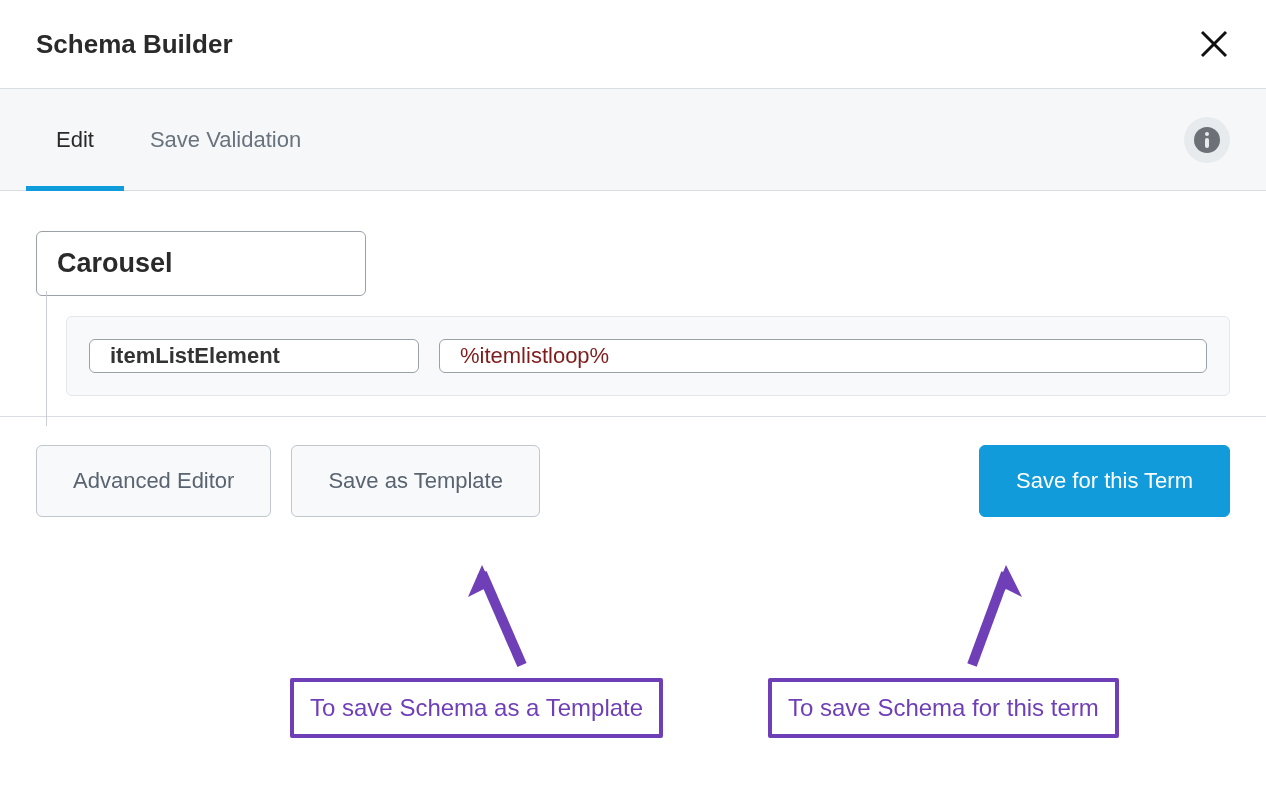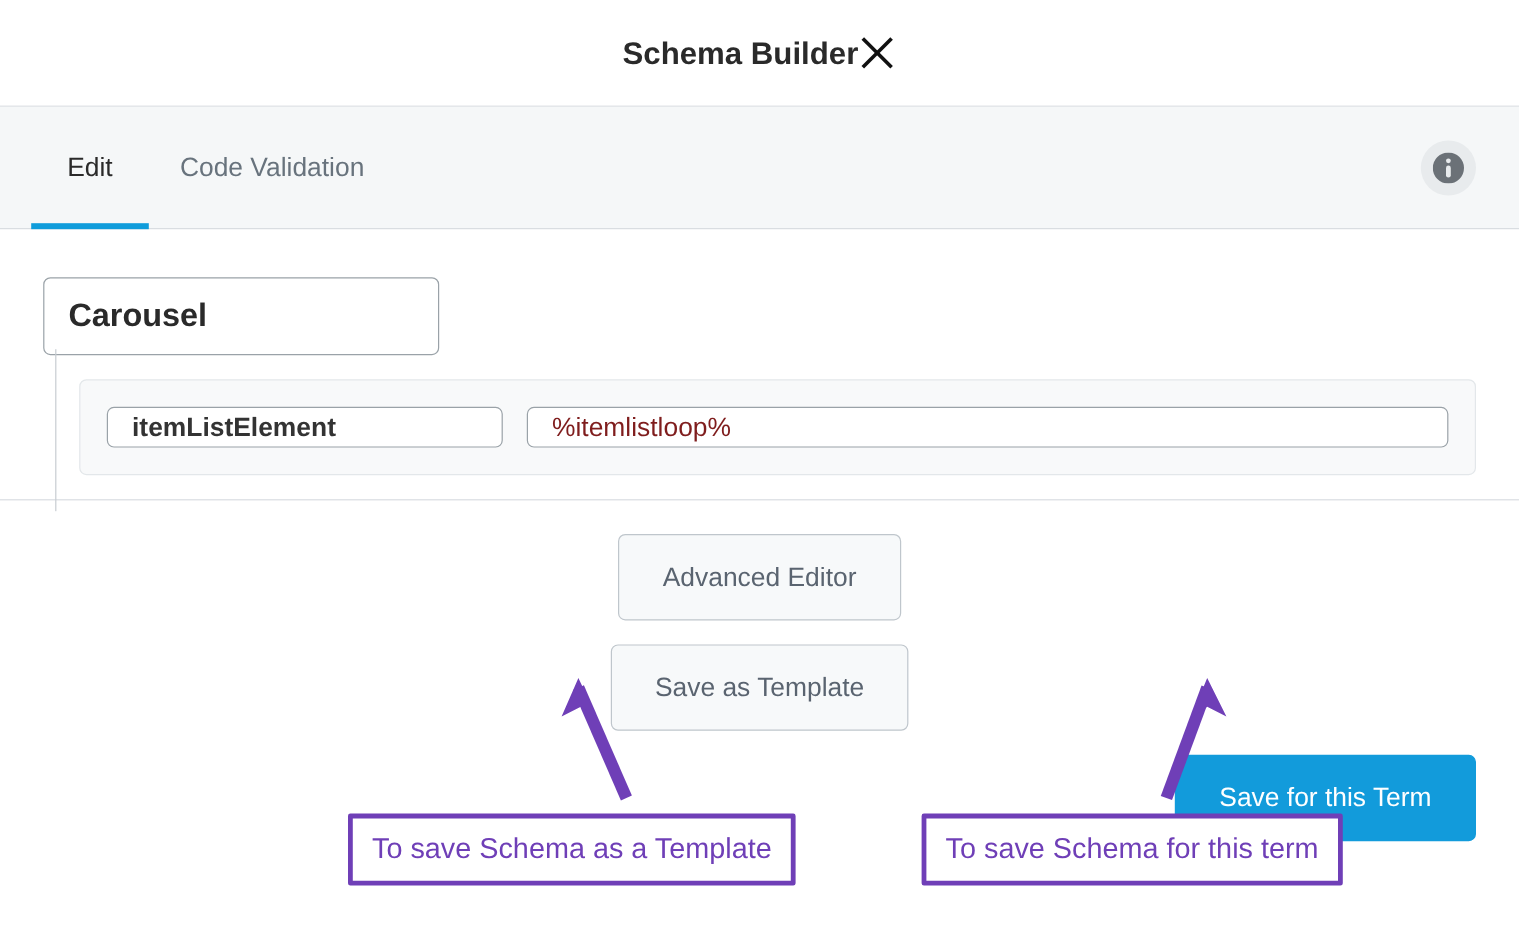--- a/index.html
+++ b/index.html
@@ -8,21 +8,21 @@
     height: 788px;
     font-family: -apple-system, BlinkMacSystemFont, "Segoe UI", Helvetica, Arial, sans-serif;
     background: #fff;
     color: #333;
     position: relative;
   }
   
   .header {
     display: flex;
     align-items: center;
-    justify-content: center;
+    justify-content: space-between;
     padding: 28px 36px 28px 36px;
     border-bottom: 1px solid #d9dde1;
   }
   .title {
     font-size: 26px;
     font-weight: 700;
     color: #2a2a2a;
   }
   .close-icon {
     width: 32px; height: 32px;
@@ -133,21 +133,20 @@
     background: #c7cdd2;
   }
 
   
   .footer {
     border-top: 1px solid #d9dde1;
     padding: 28px 36px;
     display: flex;
     align-items: center;
     gap: 20px;
-    flex-direction: column;
   }
   .btn {
     font-size: 22px;
     padding: 22px 36px;
     border-radius: 6px;
     cursor: pointer;
     border: 1px solid #bfc6cc;
     background: #f7f9fa;
     color: #5a6470;
   }
@@ -186,21 +185,21 @@
   <div class="close-icon">
     <svg viewBox="0 0 32 32" width="32" height="32">
       <line x1="4" y1="4" x2="28" y2="28" stroke="#111" stroke-width="3"></line>
       <line x1="28" y1="4" x2="4" y2="28" stroke="#111" stroke-width="3"></line>
     </svg>
   </div>
 </div>
 
 <div class="tabbar">
   <div class="tab active">Edit</div>
-  <div class="tab">Code Validation</div>
+  <div class="tab">Save Validation</div>
   <div class="info-icon">
     <svg width="26" height="26" viewBox="0 0 26 26">
       <circle class="bg" cx="13" cy="13" r="13"></circle>
       <circle cx="13" cy="7" r="2" fill="#e8ebed"></circle>
       <rect x="11" y="11" width="4" height="10" rx="2" fill="#e8ebed"></rect>
     </svg>
   </div>
 </div>
 
 <div class="content">

